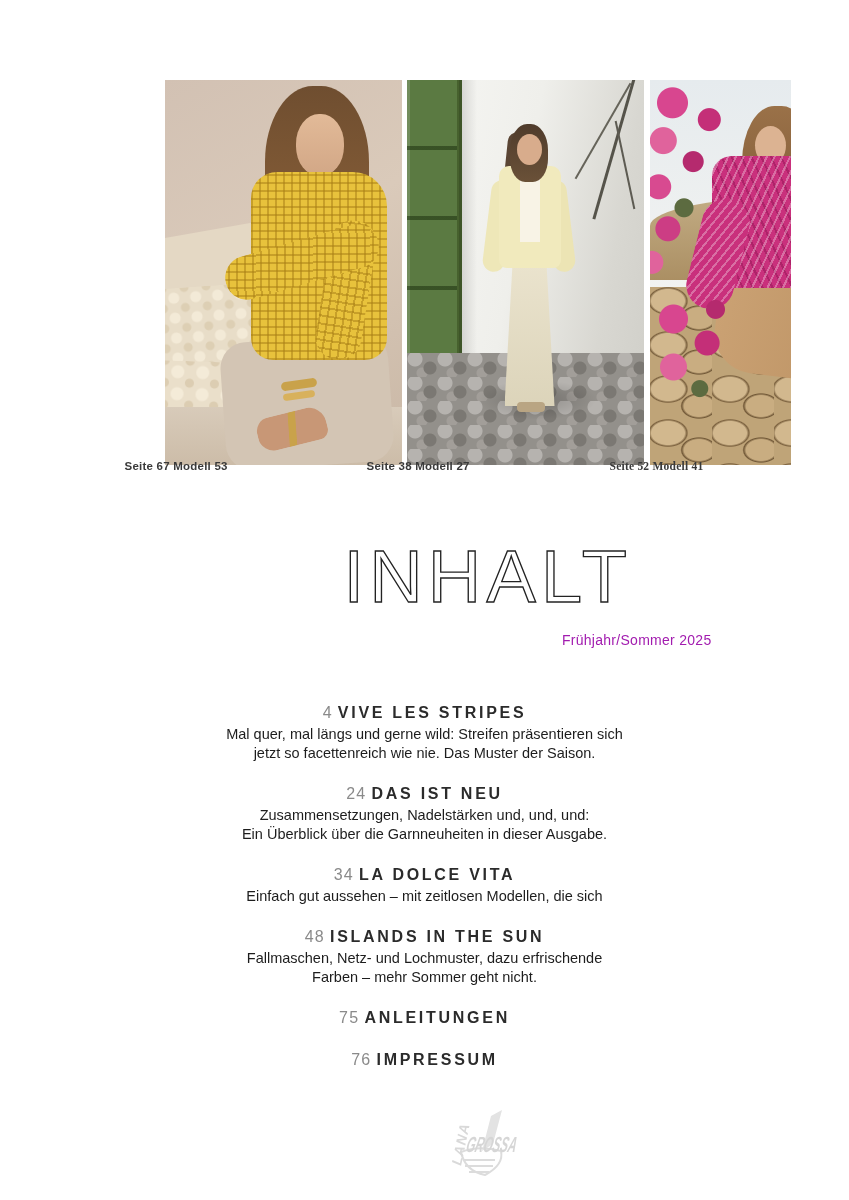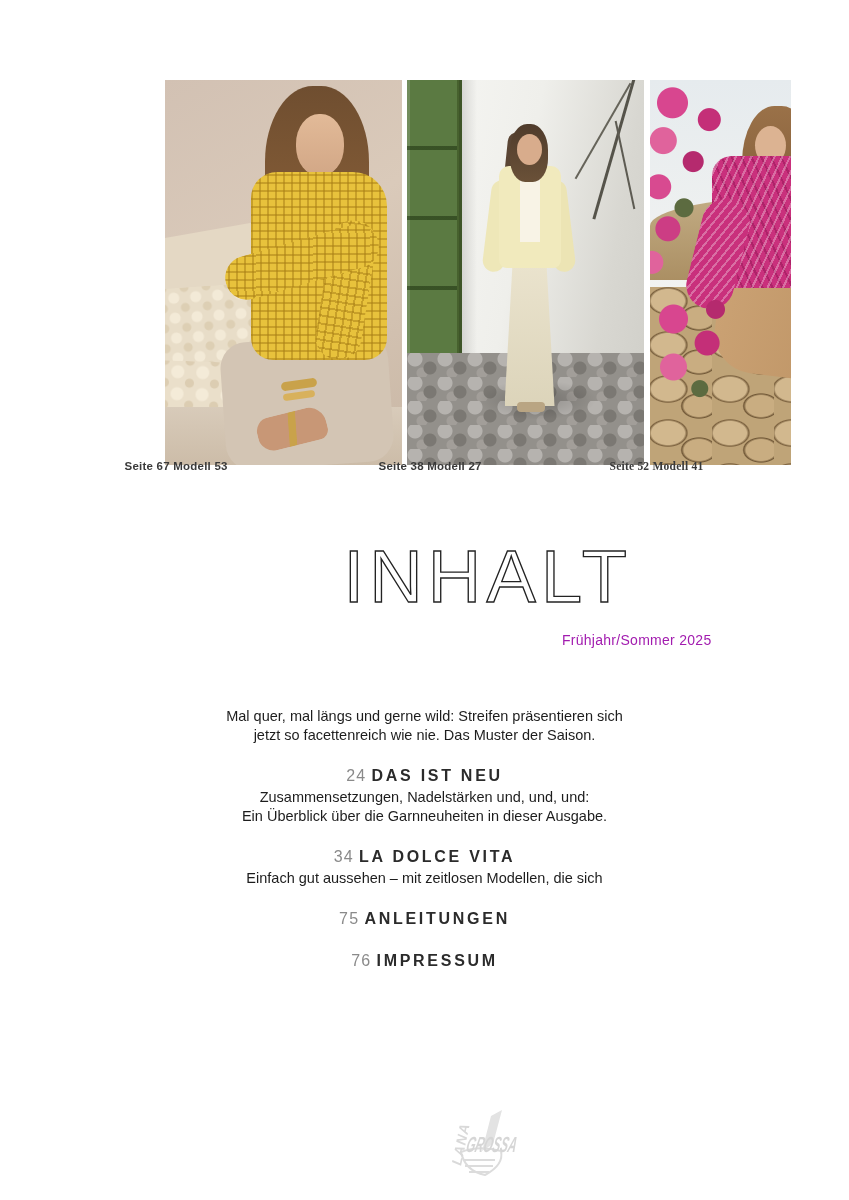--- a/index.html
+++ b/index.html
@@ -77,21 +77,21 @@
     background-image:repeating-linear-gradient(115deg,rgba(255,255,255,.30) 0 2px,rgba(0,0,0,0) 2px 7px),repeating-linear-gradient(65deg,rgba(130,15,75,.4) 0 2px,rgba(0,0,0,0) 2px 9px); }
   .p3-sleeve { left:44px; top:118px; width:48px; height:112px; background:var(--photo3-magenta,#c9307c); border-radius:24px; transform:rotate(14deg);
     background-image:repeating-linear-gradient(115deg,rgba(255,255,255,.30) 0 2px,rgba(0,0,0,0) 2px 7px); }
   .p3-pants { left:66px; top:192px; width:185px; height:108px; background:linear-gradient(100deg,#cba274,#b98f60); border-radius:20px 30px 30px 40px; transform:rotate(7deg); }
   .p3-leg { left:178px; top:246px; width:56px; height:122px; background:linear-gradient(#c79d6e,#b48a5c); border-radius:18px; transform:rotate(-10deg); }
   .p3-sandal { left:186px; top:348px; width:40px; height:26px; background:#cfa77e; border-radius:8px; transform:rotate(-8deg);
     background-image:linear-gradient(35deg,rgba(0,0,0,0) 40%,#f0e4d2 42% 50%,rgba(0,0,0,0) 52%),linear-gradient(-25deg,rgba(0,0,0,0) 45%,#ead9c2 47% 54%,rgba(0,0,0,0) 56%); }
 
   
   .caption { position:absolute; top:444px; font-size:11.5px; font-weight:bold; color:var(--caption-color,#3a3a3a); letter-spacing:.02em; }
-  #cap1 { left:66px; } #cap2 { left:320px; } #cap3 { left:551px;font-family:Liberation Serif, serif; }
+  #cap1 { left:66px; } #cap2 { left:308px; } #cap3 { left:551px;font-family:Liberation Serif, serif; }
 
   
   .inhalt { position:absolute; left:285px; top:524px; margin:0; font-size:74px; line-height:1;
     font-weight:100; letter-spacing:.07em; color:var(--title-color,#232323); }
   @supports (-webkit-text-stroke:1px black) {
     .inhalt { color:transparent; -webkit-text-stroke:1.35px var(--title-color,#232323); }
   }
   .season { position:absolute; left:287px; top:616px; width:366px; text-align:right;
     font-size:14px; color:#a21caf; letter-spacing:.02em; }
 
@@ -168,20 +168,21 @@
   <div class="caption" id="cap1">Seite 67 Modell 53</div>
   <div class="caption" id="cap2">Seite 38 Modell 27</div>
   <div class="caption" id="cap3">Seite 52 Modell 41</div>
 
   <h1 class="inhalt">INHALT</h1>
   <div class="season">Frühjahr/Sommer 2025</div>
 
   <main class="toc">
 
     <section class="toc-entry">
+      <div class="toc-head"><span class="toc-num">4</span><span>VIVE LES STRIPES</span></div>
       <div class="toc-desc">
         <div>Mal quer, mal längs und gerne wild: Streifen präsentieren sich</div>
         <div>jetzt so facettenreich wie nie. Das Muster der Saison.</div>
       </div>
     </section>
 
     <section class="toc-entry">
       <div class="toc-head"><span class="toc-num">24</span><span>DAS IST NEU</span></div>
       <div class="toc-desc">
         <div>Zusammensetzungen, Nadelstärken und, und, und:</div>
@@ -189,20 +190,27 @@
       </div>
     </section>
 
     <section class="toc-entry">
       <div class="toc-head"><span class="toc-num">34</span><span>LA DOLCE VITA</span></div>
       <div class="toc-desc">
         <div>Einfach gut aussehen – mit zeitlosen Modellen, die sich</div>
       </div>
     </section>
 
+    <section class="toc-entry">
+      <div class="toc-head"><span class="toc-num">48</span><span>ISLANDS IN THE SUN</span></div>
+      <div class="toc-desc">
+        <div>Fallmaschen, Netz- und Lochmuster, dazu erfrischende</div>
+        <div>Farben – mehr Sommer geht nicht.</div>
+      </div>
+    </section>
 
     <section class="toc-entry simple">
       <div class="toc-head"><span class="toc-num">75</span><span>ANLEITUNGEN</span></div>
     </section>
 
     <section class="toc-entry simple">
       <div class="toc-head"><span class="toc-num">76</span><span>IMPRESSUM</span></div>
     </section>
 
   </main>

